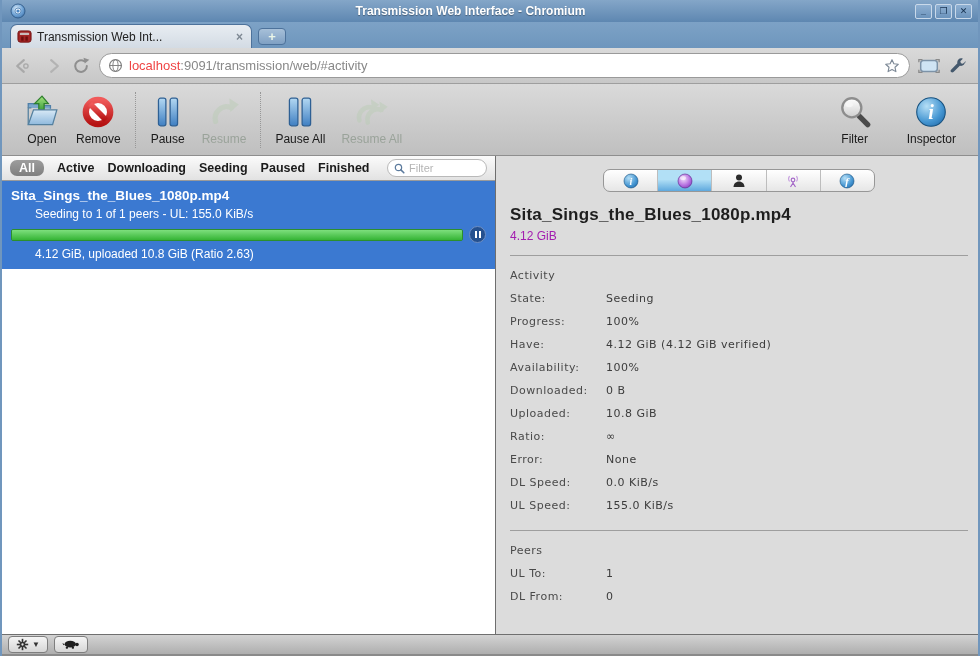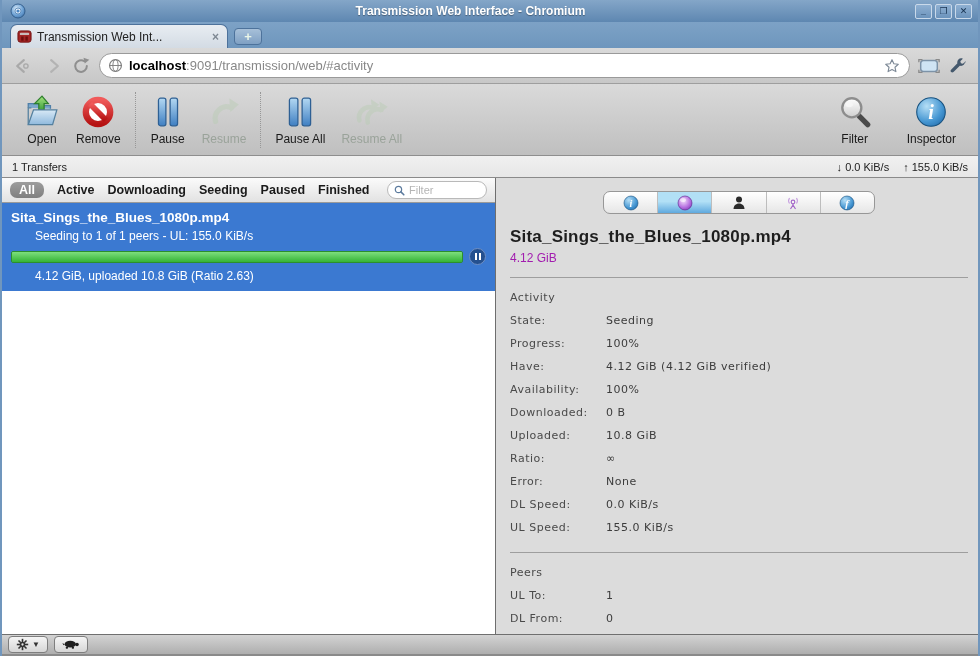--- a/index.html
+++ b/index.html
@@ -15,37 +15,37 @@
   .titlebar .title { flex:1; text-align:center; color:#fff; font-size:12px; font-weight:bold;
     text-shadow:0 1px 1px rgba(0,0,0,.35); }
   .win-controls { display:flex; gap:3px; margin-right:2px; }
   .win-btn { width:17px; height:15px; border:1px solid #c9d9ea; border-radius:2px;
     background:linear-gradient(#8fb0d2,#6b93bc); color:#16314f; font-size:9px; line-height:13px;
     text-align:center; font-weight:bold; cursor:default; }
 
   
   .tabstrip { height:26px; flex:0 0 26px; background:linear-gradient(#7da2c6,#6e96bd);
     display:flex; align-items:flex-end; padding:0 0 0 8px; }
-  .tab { width:218px; height:24px; background:linear-gradient(#e8edf2,#d3dbe4);
+  .tab { width:242px; height:24px; background:linear-gradient(#e8edf2,#d3dbe4);
     border:1px solid #4d729b; border-bottom:none; border-radius:7px 7px 0 0;
     display:flex; align-items:center; padding:0 6px; gap:5px; }
   .tab-title { flex:1; font-size:12px; color:#222; white-space:nowrap; overflow:hidden; }
   .tab-close { color:#7e8893; font-size:12px; font-weight:bold; padding:0 2px; }
   .newtab-btn { width:28px; height:17px; margin:0 0 3px 6px; border:1px solid #4d729b;
     border-radius:4px; background:linear-gradient(#a7c0d9,#7fa0c3); color:#eaf6e8;
     font-size:13px; line-height:15px; text-align:center; font-weight:bold; }
 
   
   .navbar { height:36px; flex:0 0 36px; background:linear-gradient(#dadada,#c7c7c7);
     border-bottom:1px solid #9e9e9e; display:flex; align-items:center; padding:0 10px; gap:7px; }
   .nav-icon { width:22px; height:22px; display:grid; place-items:center; }
   .urlbar { flex:1; height:25px; background:#fff; border:1px solid #9a9a9a; border-radius:13px;
     display:flex; align-items:center; padding:0 8px; gap:6px; }
   .url-text { flex:1; font-size:13px; color:#888; white-space:nowrap; overflow:hidden; }
-  .url-text b { color:#000000; font-weight:bold; }
+  .url-text b { color:#ef4444; font-weight:normal; }
 
   
   .tr-toolbar { height:72px; flex:0 0 72px; background:linear-gradient(#dadada,#bfbfbf);
     border-bottom:1px solid #8e8e8e; display:flex; align-items:center; padding:0 14px; }
   .tb-btn { display:flex; flex-direction:column; align-items:center; gap:2px;
     padding:2px 8px; min-width:48px; }
   .tb-btn .lbl { font-size:12px; color:#1a1a1a; }
   .tb-btn.disabled .lbl { color:#9aa39a; }
   .tb-sep { border-left:1px dotted #979797; height:56px; margin:0 6px; }
   .tb-spacer { flex:1; }
@@ -291,27 +291,20 @@
               <stop offset="1" stop-color="#1c64a4"></stop>
             </radialGradient>
           </defs>
         <circle cx="17" cy="17" r="13.5" fill="url(#bsph)" stroke="#16517f" stroke-width="1"></circle>
         <text x="17" y="24" text-anchor="middle" font-family="Liberation Serif,serif" font-size="19" font-style="italic" font-weight="bold" fill="#fff">i</text>
       </svg>
       <span class="lbl">Inspector</span>
     </div>
   </div>
 
-  <div class="countbar">
-    <span>1 Transfers</span>
-    <span class="speeds">
-      <span><span class="arrow">↓</span> <span>0.0 KiB/s</span></span>
-      <span><span class="arrow">↑</span> <span>155.0 KiB/s</span></span>
-    </span>
-  </div>
 
   <div class="content">
 
     <div class="left-panel">
       <div class="filterbar">
         <span class="ftab selected">All</span>
         <span class="ftab">Active</span>
         <span class="ftab">Downloading</span>
         <span class="ftab">Seeding</span>
         <span class="ftab">Paused</span>

